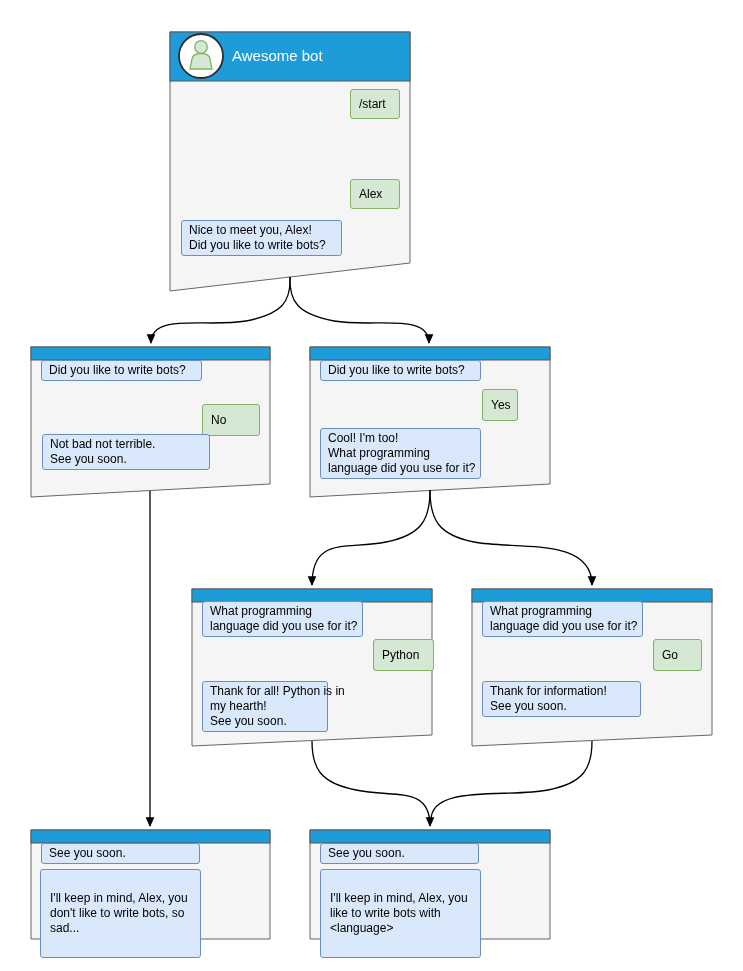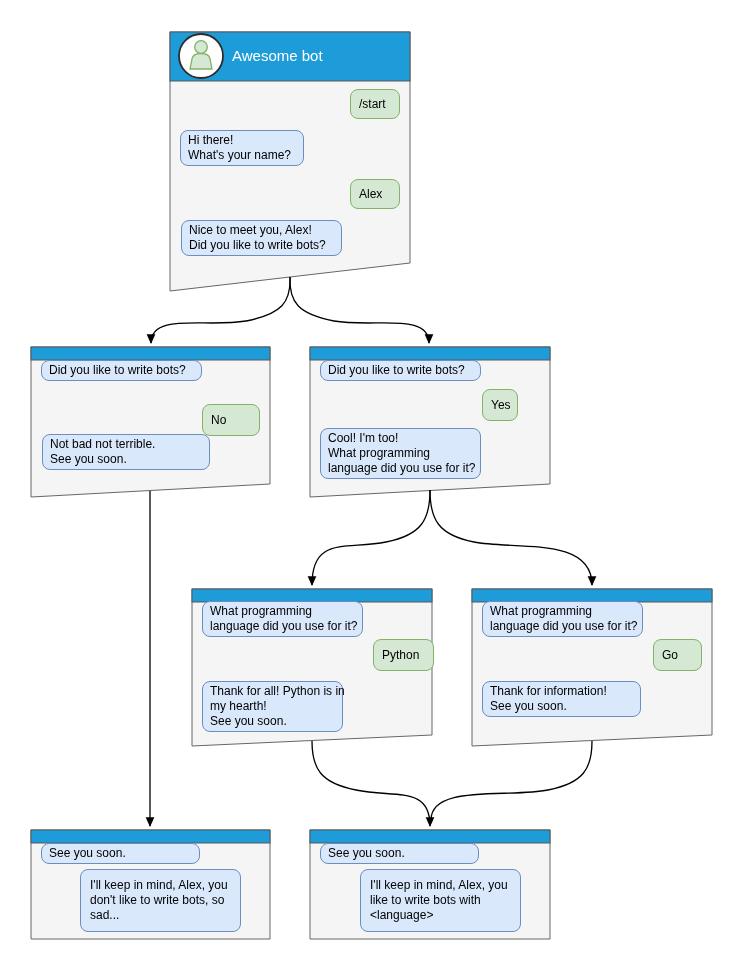--- a/index.html
+++ b/index.html
@@ -23,35 +23,35 @@
     line-height: 18px;
     white-space: pre;
   }
   .bubble {
     position: absolute;
     box-sizing: border-box;
     font-size: 12px;
     line-height: 15px;
     color: #000000;
     white-space: pre;
-    border-radius: 8px;
+    border-radius: 3px;
     padding: 2px 7px;
   }
   .bubble.bot {
     background: #dae8fc;
     border: 1px solid #6c8ebf;
   }
   .bubble.user {
     background: #d5e8d4;
     border: 1px solid #82b366;
     display: flex;
     align-items: center;
     padding: 0 8px;
   }
-  .bubble.lg { padding: 8px 9px; margin-left: 40px; }
+  .bubble.lg { padding: 21px 9px; }
 </style>
 </head>
 <body>
 
 <div class="canvas">
 
   <svg class="layer" width="743" height="971" viewBox="0 0 743 971">
     <defs>
       <marker id="arrowhead" viewBox="0 0 10 10" refX="8.5" refY="5" markerWidth="8" markerHeight="8" orient="auto">
         <path d="M0,0.8 L9.5,5 L0,9.2 Z" fill="#000000"></path>
@@ -89,41 +89,39 @@
     <path class="conn" marker-end="url(#arrowhead)" d="M430,490 C430,519 422,535 386,542 C346,550 312,536 312,585"></path>
     <path class="conn" marker-end="url(#arrowhead)" d="M430,490 C430,519 438,535 474,542 C514,550 592,536 592,585"></path>
     <path class="conn" marker-end="url(#arrowhead)" d="M150,491 L150,826"></path>
     <path class="conn" marker-end="url(#arrowhead)" d="M312,741 C312,768 320,783 356,790 C396,798 430,786 430,826"></path>
     <path class="conn" d="M592,741 C592,768 584,783 548,790 C508,798 431,784 431,820"></path>
   </svg>
 
   <div class="win-title" style="left:232px; top:47px">Awesome bot</div>
 
   <div class="bubble user" style="left:350px; top:89px; width:50px; height:30px">/start</div>
-  <div class="bubble bot" style="left:180px; top:130px; width:124px">Hi there!
-What's your name?</div>
   <div class="bubble user" style="left:350px; top:179px; width:50px; height:30px">Alex</div>
   <div class="bubble bot" style="left:181px; top:220px; width:161px">Nice to meet you, Alex!
 Did you like to write bots?</div>
 
   <div class="bubble bot" style="left:41px; top:360px; width:161px">Did you like to write bots?</div>
   <div class="bubble user" style="left:202px; top:404px; width:58px; height:32px">No</div>
   <div class="bubble bot" style="left:42px; top:434px; width:168px">Not bad not terrible.
 See you soon.</div>
 
   <div class="bubble bot" style="left:320px; top:360px; width:161px">Did you like to write bots?</div>
   <div class="bubble user" style="left:482px; top:389px; width:36px; height:32px">Yes</div>
   <div class="bubble bot" style="left:320px; top:428px; width:161px">Cool! I'm too!
 What programming
 language did you use for it?</div>
 
   <div class="bubble bot" style="left:202px; top:601px; width:161px">What programming
 language did you use for it?</div>
   <div class="bubble user" style="left:373px; top:639px; width:61px; height:32px">Python</div>
-  <div class="bubble bot" style="left:202px; top:681px; width:141px">Thank for all! Python is in
+  <div class="bubble bot" style="left:202px; top:681px; width:126px">Thank for all! Python is in
 my hearth!
 See you soon.</div>
 
   <div class="bubble bot" style="left:482px; top:601px; width:161px">What programming
 language did you use for it?</div>
   <div class="bubble user" style="left:653px; top:639px; width:49px; height:32px">Go</div>
   <div class="bubble bot" style="left:482px; top:681px; width:159px">Thank for information!
 See you soon.</div>
 
   <div class="bubble bot" style="left:41px; top:843px; width:159px">See you soon.</div>

